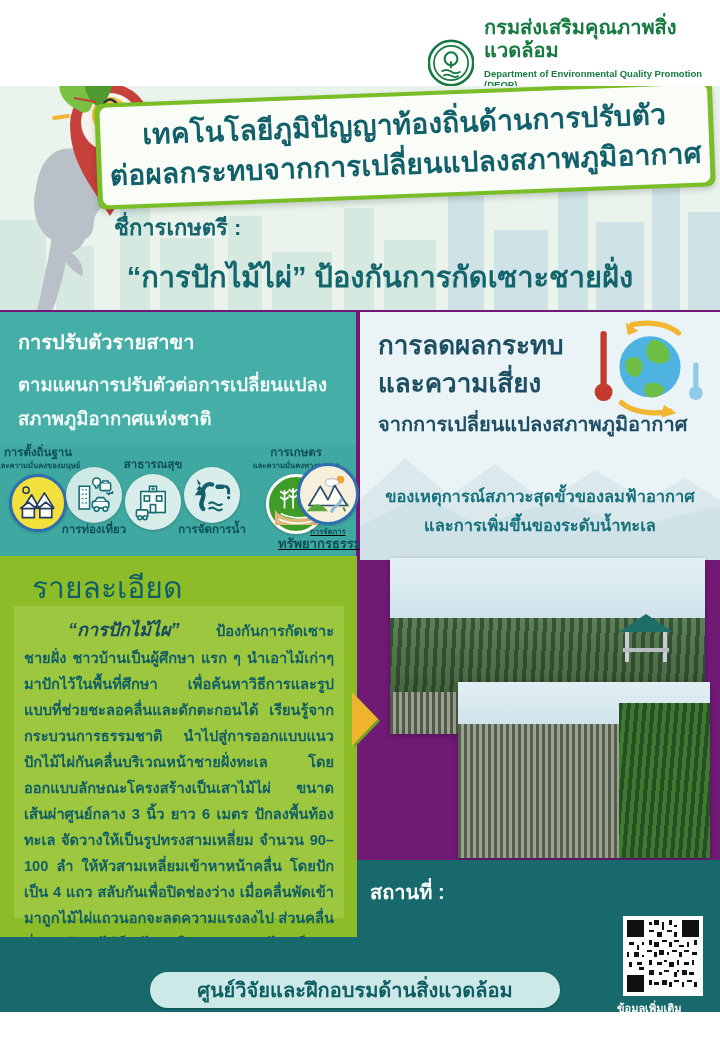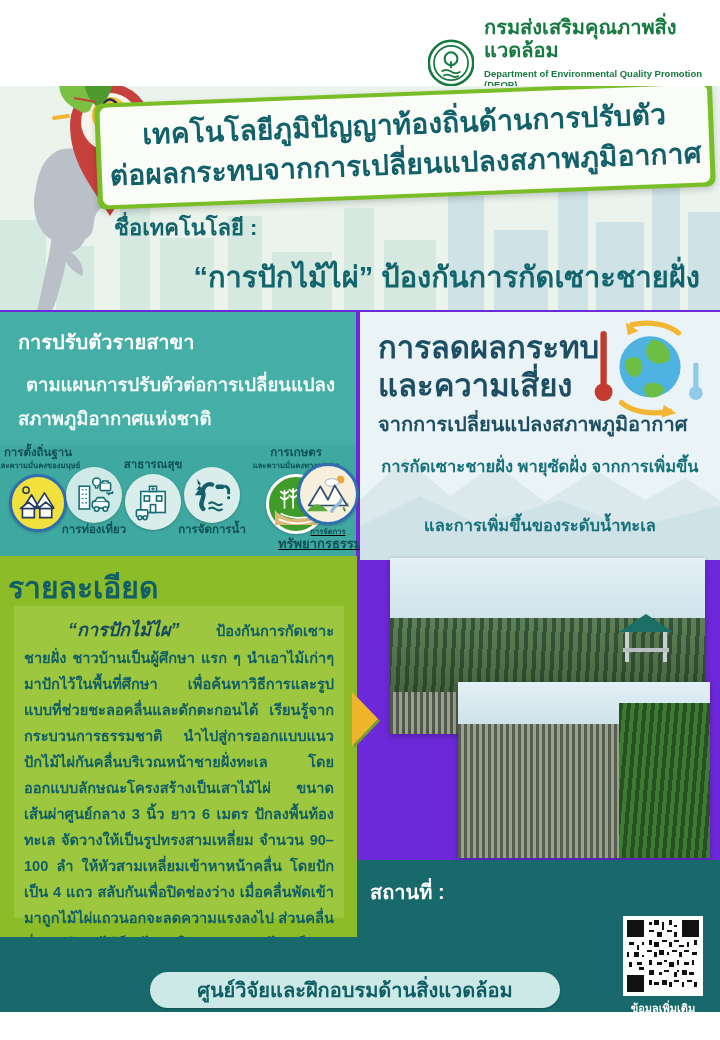--- a/index.html
+++ b/index.html
@@ -1,78 +1,78 @@
 <!DOCTYPE html>
 <html><head>
 <meta charset="utf-8">
 <style>
   * { margin:0; padding:0; box-sizing:border-box; }
   html,body { background:#fff; }
   body { font-family:"Liberation Sans","DejaVu Sans",sans-serif; }
-  .poster { position:relative; width:720px; height:1040px; background:#6d28d9; overflow:hidden; margin:0 auto; }
+  .poster { position:relative; width:720px; height:1040px; background:#701a75; overflow:hidden; margin:0 auto; }
   .abs { position:absolute; }
 
   
   .header { left:0; top:0; width:720px; height:86px; background:#ffffff; }
   .logo-wrap { left:428px; top:16px; display:flex; align-items:center; gap:10px; }
   .org-th { font-size:20px; font-weight:bold; color:#157a3f; line-height:1.15; }
   .org-en { font-size:9.5px; font-weight:bold; color:#157a3f; margin-top:6px; }
   .org-sub { font-size:6.8px; color:#79ab8e; margin-top:2px; }
 
   
   .mint { left:0; top:86px; width:720px; height:224px; background:#eaf4ec; overflow:hidden; }
 
   
   .banner-outer { left:96px; top:6px; width:618px; height:106px; background:#79bd27; border-radius:8px; transform:rotate(-2.2deg); box-shadow:0 3px 6px rgba(0,0,0,.18); }
   .banner-inner { position:absolute; left:5px; top:4px; right:5px; bottom:4px; background:#fafcf7; border-radius:7px; display:flex; flex-direction:column; justify-content:center; align-items:center; }
   .banner-line { font-size:28px; font-weight:bold; color:#12606a; line-height:1.42; letter-spacing:.2px; }
 
   .tech-label { left:114px; top:124px; font-size:22px; font-weight:bold; color:#14656b; }
-  .tech-name { left:60px; top:168px; width:640px; text-align:right; font-size:29px; font-weight:bold; color:#13656d; }
+  .tech-name { left:60px; top:168px; width:640px; text-align:center; font-size:29px; font-weight:bold; color:#13656d; }
 
   
   .panel-left { left:0; top:312px; width:356px; height:244px; background:#45aea7; }
   .panel-left-band { position:absolute; left:0; top:133px; width:356px; height:111px; background:#3fa8a0; }
   .adapt-title { position:absolute; left:18px; top:14px; font-size:20px; font-weight:bold; color:#ffffff; }
   .adapt-sub { position:absolute; left:18px; font-size:18.5px; font-weight:bold; color:#f2faf8; }
 
   .sector-col { position:absolute; width:100px; text-align:center; }
   .sector-label { font-size:11.5px; font-weight:bold; color:#0e4f56; line-height:1.15; white-space:nowrap; }
   .sector-sublabel { font-size:7.6px; font-weight:bold; color:#0e4f56; white-space:nowrap; }
   .sector-circle { margin:3px auto 0; border-radius:50%; display:flex; align-items:center; justify-content:center; background:#d9edea; box-shadow:0 1px 3px rgba(0,0,0,.2); }
 
   
   .panel-right { left:360px; top:312px; width:360px; height:248px; background:#eaf4f6; overflow:hidden; }
-  .mit-title { position:absolute; left:18px; font-size:31px; font-weight:bold; color:#1d4e63; line-height:1.0; }
+  .mit-title { position:absolute; left:18px; font-size:26px; font-weight:bold; color:#1d4e63; line-height:1.0; }
   .mit-sub { position:absolute; left:18px; top:96px; font-size:20px; font-weight:bold; color:#1d4e63; }
   .impact { position:absolute; left:6px; top:140px; width:348px; text-align:center; font-size:16.5px; font-weight:bold; color:#15707a; line-height:1.8; }
 
   
   .detail { left:0; top:556px; width:357px; height:381px; background:#8cbc28; }
-  .detail-heading { position:absolute; left:8px; top:8px; font-size:30px; font-weight:bold; color:#115e66; }
+  .detail-heading { position:absolute; left:32px; top:8px; font-size:30px; font-weight:normal; color:#115e66; }
   .detail-box { position:absolute; left:14px; top:50px; width:330px; height:312px; background:#9cc73e; padding:8px 10px; }
   .detail-p { font-size:14.6px; font-weight:bold; color:#115e66; line-height:1.78; text-align:justify; text-indent:44px; }
   .detail-term { font-size:18px; font-weight:bold; font-style:italic; color:#174a5e; }
 
   
   .photo { background:#e7eef0; box-shadow:0 2px 6px rgba(0,0,0,.25); overflow:hidden; }
   .ph-sky { width:100%; background:linear-gradient(#e3f0f6,#cfe3ea); }
   .ph-trees { width:100%; background:repeating-linear-gradient(93deg, rgba(18,38,24,.5) 0 4px, rgba(0,0,0,0) 4px 9px), linear-gradient(#5d8157,#46663f); }
   .ph-stakes { width:100%; background:repeating-linear-gradient(90deg,#4f584a 0 3px,#99a08c 3px 6px), #7d8478; }
   .arrow-right { width:0; height:0; border-top:27px solid transparent; border-bottom:27px solid transparent; border-left:26px solid #f0b42c; filter:drop-shadow(2px 2px 0 #6ea32a); }
 
   
   .teal-right { left:357px; top:860px; width:363px; height:152px; background:#17696b; }
   .teal-bottom { left:0; top:937px; width:360px; height:75px; background:#17696b; }
   .loc-label { left:370px; top:876px; font-size:20px; font-weight:bold; color:#ffffff; }
   .loc-value { left:455px; top:872px; width:175px; font-size:16.5px; font-weight:bold; color:#c9db45; line-height:1.8; }
   .pill { left:150px; top:972px; width:410px; height:36px; background:#cde9e7; border-radius:18px; display:flex; align-items:center; justify-content:center; box-shadow:0 1px 2px rgba(0,0,0,.25); }
   .pill-text { font-size:20px; font-weight:bold; color:#0e5d62; }
   .qr-box { left:623px; top:916px; width:80px; height:80px; background:#ffffff; padding:4px; }
-  .qr-caption { left:617px; top:999px; width:92px; text-align:center; font-size:11px; font-weight:bold; color:#ffffff; }
+  .qr-caption { left:617px; top:999px; width:92px; font-size:11px; font-weight:bold; color:#ffffff; }
   .footer-white { left:0; top:1012px; width:720px; height:28px; background:#ffffff; }
 </style>
 </head>
 <body>
 
 <div class="poster">
 
   <div class="abs header">
     <div class="abs logo-wrap">
       <svg width="54" height="54" viewBox="0 0 54 54">
@@ -137,28 +137,28 @@
       <line x1="30" y1="40" x2="52" y2="44" stroke="#c6403c" stroke-width="2"></line>
     </svg>
 
     <div class="abs banner-outer">
       <div class="banner-inner">
         <div class="banner-line">เทคโนโลยีภูมิปัญญาท้องถิ่นด้านการปรับตัว</div>
         <div class="banner-line">ต่อผลกระทบจากการเปลี่ยนแปลงสภาพภูมิอากาศ</div>
       </div>
     </div>
 
-    <div class="abs tech-label">ชื่อเทคโนโลยี :</div>
+    <div class="abs tech-label">ชื่การเกษตรี :</div>
     <div class="abs tech-name">“การปักไม้ไผ่” ป้องกันการกัดเซาะชายฝั่ง</div>
   </div>
 
   <div class="abs panel-left">
     <div class="panel-left-band"></div>
     <div class="adapt-title">การปรับตัวรายสาขา</div>
-    <div class="adapt-sub" style="top:58px;margin-left:8px;">ตามแผนการปรับตัวต่อการเปลี่ยนแปลง</div>
+    <div class="adapt-sub" style="top:58px;">ตามแผนการปรับตัวต่อการเปลี่ยนแปลง</div>
     <div class="adapt-sub" style="top:92px;">สภาพภูมิอากาศแห่งชาติ</div>
 
     <div class="sector-col" style="left:-12px;top:134px;">
       <div class="sector-label">การตั้งถิ่นฐาน</div>
       <div class="sector-sublabel">และความมั่นคงของมนุษย์</div>
       <div class="sector-circle" style="width:58px;height:58px;background:#f2e03c;border:3px solid #2f6fb1;">
         <svg width="44" height="44" viewBox="0 0 48 48">
           <circle cx="11" cy="10" r="3.4" fill="none" stroke="#223a63" stroke-width="1.6"></circle>
           <path d="M8,29 L17,15 L25,29 Z M21,29 L31,13 L41,29 Z" fill="#fdfdf4" stroke="#223a63" stroke-width="1.8" stroke-linejoin="round"></path>
           <path d="M7,30 h13 v10 h-13 z" fill="#fdfdf4" stroke="#223a63" stroke-width="1.8"></path>
@@ -278,22 +278,22 @@
       <circle cx="11" cy="70" r="8.5" fill="#c23b2e"></circle>
       <rect x="96" y="42" width="5" height="24" rx="2.5" fill="#8fcbe8"></rect>
       <circle cx="98.5" cy="71" r="6.5" fill="#8fcbe8"></circle>
       <circle cx="55" cy="46" r="29" fill="#4fb3e2"></circle>
       <path d="M58,20 q18,4 15,20 q-11,7 -20,-2 q-5,-11 5,-18 Z" fill="#6cbf44"></path>
       <path d="M32,40 q10,-7 15,1 q3,11 -6,15 q-11,-3 -9,-16 Z" fill="#6cbf44"></path>
       <path d="M52,62 q13,-3 17,6 q-6,10 -17,6 q-5,-7 0,-12 Z" fill="#6cbf44"></path>
     </svg>
 
     <div class="impact">
-      <span>การกัดเซาะชายฝั่ง พายุซัดฝั่ง จากการเพิ่มขึ้น</span><br>
       <br>
+      <span>ของเหตุการณ์สภาวะสุดขั้วของลมฟ้าอากาศ</span><br>
       <span>และการเพิ่มขึ้นของระดับน้ำทะเล</span>
     </div>
   </div>
 
   <div class="abs detail">
     <div class="detail-heading">รายละเอียด</div>
     <div class="detail-box">
       <p class="detail-p"><span class="detail-term">“การปักไม้ไผ”</span><span> ป้องกันการกัดเซาะชายฝั่ง ชาวบ้านเป็นผู้ศึกษา แรก ๆ นำเอาไม้เก่าๆ มาปักไว้ในพื้นที่ศึกษา เพื่อค้นหาวิธีการและรูปแบบที่ช่วยชะลอคลื่นและดักตะกอนได้ เรียนรู้จากกระบวนการธรรมชาติ นำไปสู่การออกแบบแนวปักไม้ไผ่กันคลื่นบริเวณหน้าชายฝั่งทะเล โดยออกแบบลักษณะโครงสร้างเป็นเสาไม้ไผ่ ขนาดเส้นผ่าศูนย์กลาง 3 นิ้ว ยาว 6 เมตร ปักลงพื้นท้องทะเล จัดวางให้เป็นรูปทรงสามเหลี่ยม จำนวน 90–100 ลำ ให้หัวสามเหลี่ยมเข้าหาหน้าคลื่น โดยปักเป็น 4 แถว สลับกันเพื่อปิดช่องว่าง เมื่อคลื่นพัดเข้ามาถูกไม้ไผ่แถวนอกจะลดความแรงลงไป ส่วนคลื่นที่ผ่านเข้ามาได้ก็จะไปถูกในแถวต่อ ๆ ไป ก็อ่อนแรงลงอีก ไม่มีพลังพอจะกัดเซาะแนวชายฝั่ง</span></p>
     </div>
   </div>

